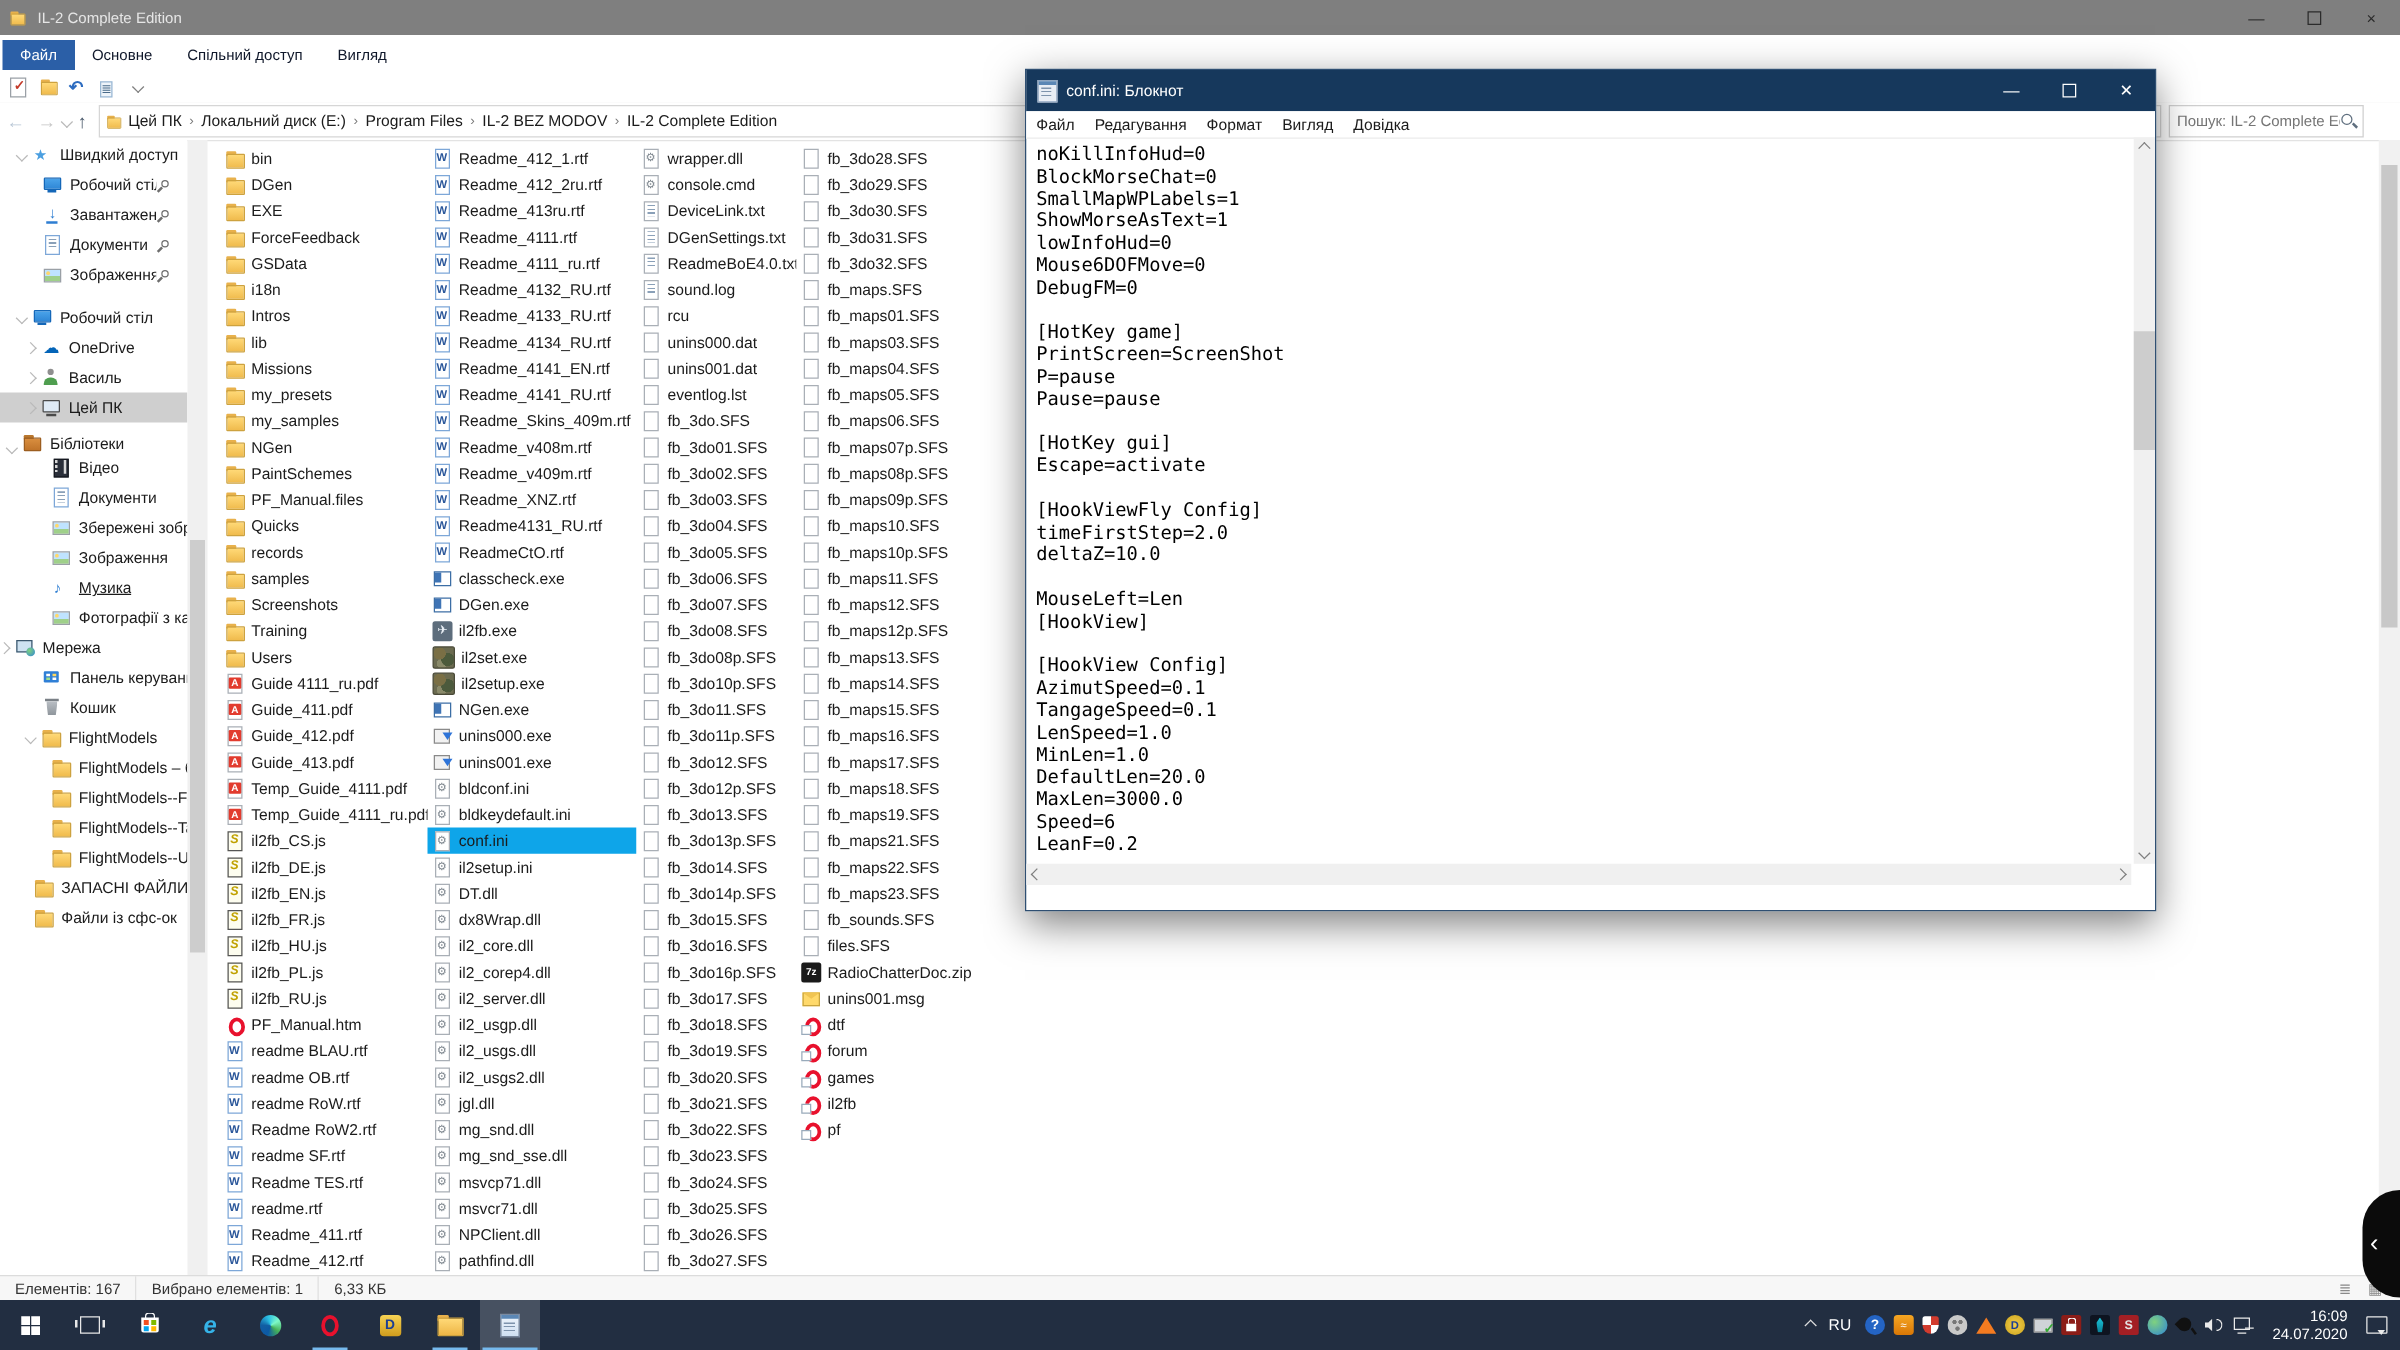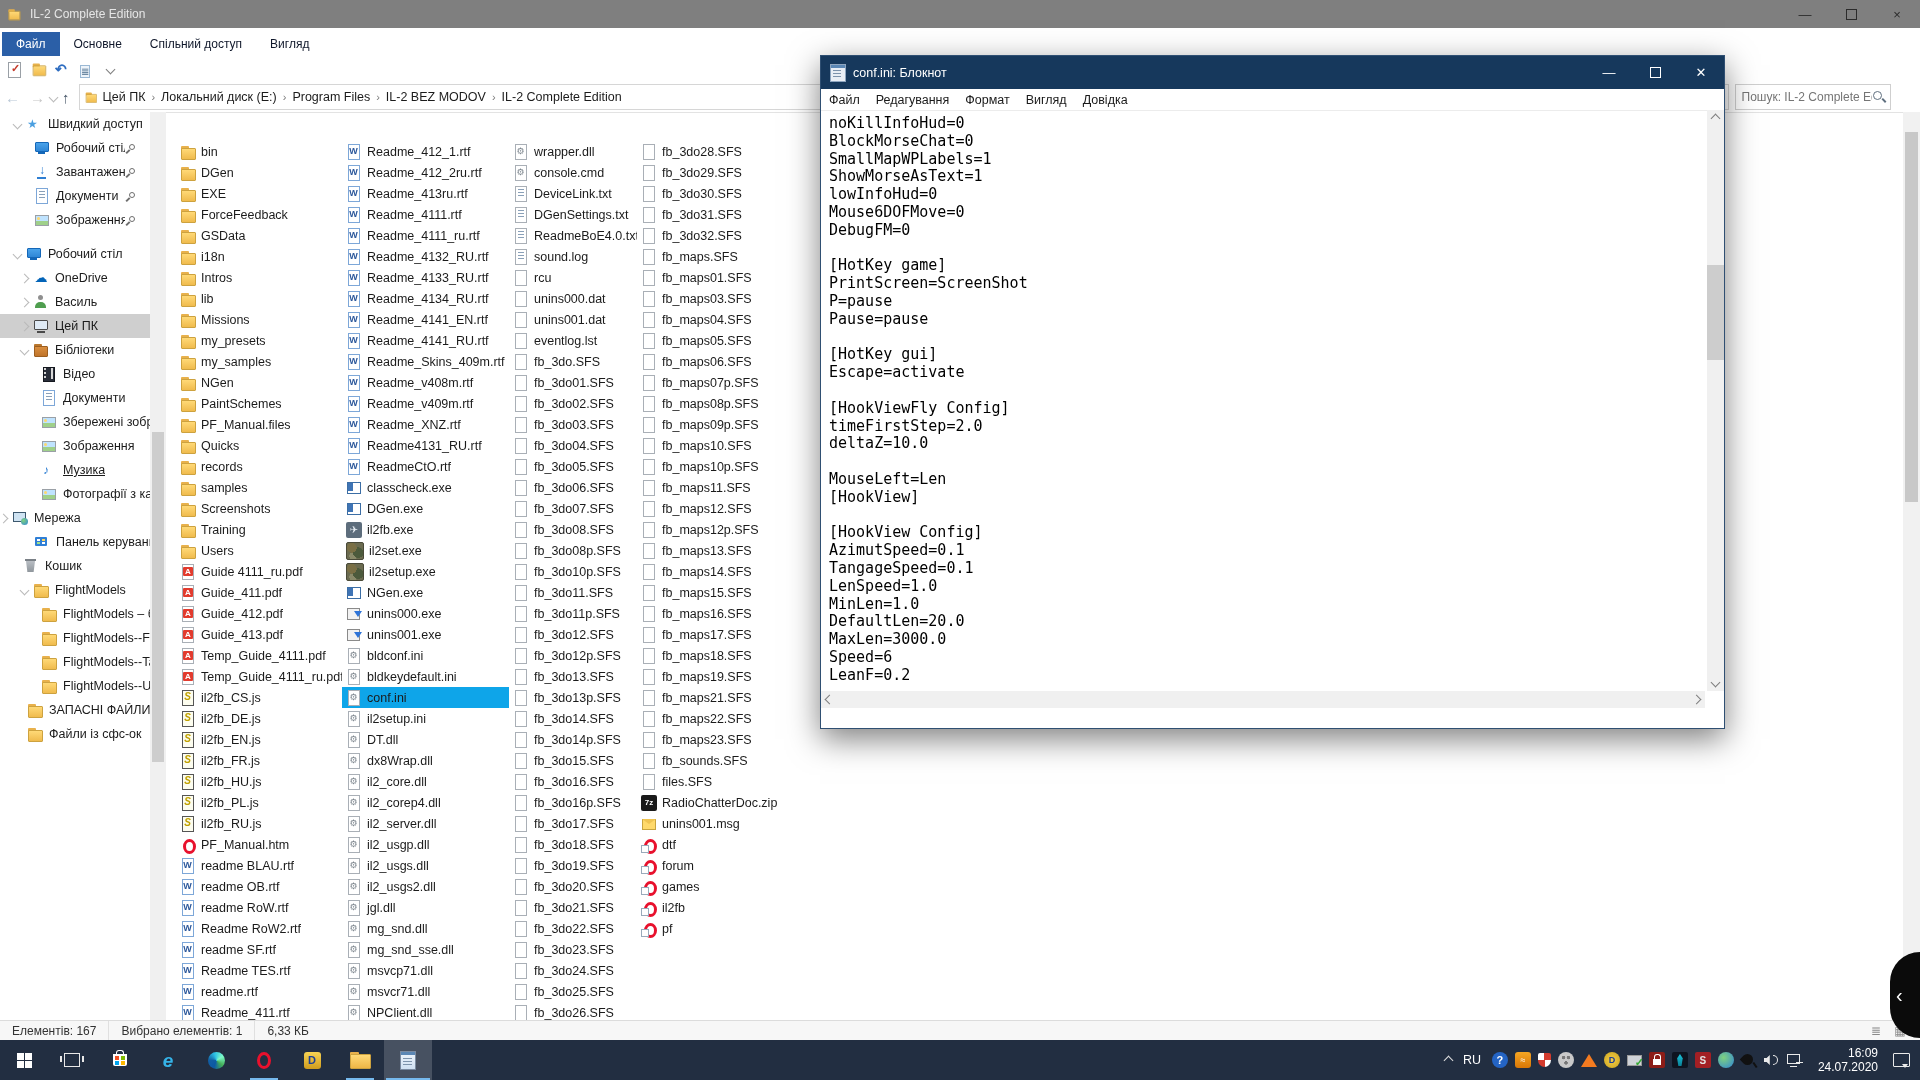--- a/index.html
+++ b/index.html
@@ -47,21 +47,21 @@
   .srow .exp{flex:none;margin-right:5px;}
   .srow .pin{margin-left:auto;margin-right:14px;}
   .pin{position:relative;width:11px;height:11px;flex:none;}
   .pin::before{content:"";position:absolute;width:4px;height:4px;border:1.6px solid #6e6e6e;border-radius:50%;right:1px;top:1px;}
   .pin::after{content:"";position:absolute;width:1.6px;height:5px;background:#6e6e6e;left:2px;bottom:0;transform:rotate(45deg);}
   #side-scroll{left:150px;top:112px;width:16px;height:908px;background:#f0f0f0;}
   #side-thumb{position:absolute;left:2px;width:12px;top:320px;height:330px;background:#cdcdcd;}
   #list-scroll{left:1903px;top:112px;width:17px;height:908px;background:#f1f1f1;}
   #list-thumb{position:absolute;left:2px;width:13px;top:20px;height:370px;background:#c8c8c8;}
   
-  .fcol{position:absolute;top:116px;display:flex;flex-direction:column;margin-top:25px;}
+  .fcol{position:absolute;top:116px;display:flex;flex-direction:column;}
   .frow{height:21px;display:flex;align-items:center;padding:0 4px;font-size:12.5px;color:#1b1b1b;white-space:nowrap;overflow:hidden;}
   .frow.sel{background:#0ea5e9;}
   .frow .ic{margin-right:5px;}
   
   .ic{width:16px;height:16px;flex:none;position:relative;display:inline-block;}
   .ic-folder::before{content:"";position:absolute;left:1px;top:2px;width:8px;height:4px;background:#e8b14c;border-radius:1px;}
   .ic-folder::after{content:"";position:absolute;left:1px;top:4px;width:13px;height:10px;background:linear-gradient(180deg,#ffd977,#f0bb4d);border:1px solid #cda23f;border-radius:1px;}
   .ic-page::before{content:"";position:absolute;left:2px;top:0;width:10px;height:14px;background:#fff;border:1px solid #a9afb6;}
   .ic-lines::after{content:"";position:absolute;left:5px;top:3px;width:6px;height:9px;background:repeating-linear-gradient(180deg,#8aa0b8 0 1px,transparent 1px 3px);}
   .ic-gear::after{content:"⚙";position:absolute;left:2px;top:0;width:11px;text-align:center;font-size:9px;line-height:15px;color:#7c858d;}
@@ -302,21 +302,21 @@
       <div class="srow" style="padding-left: 21px;">
         <span class="exp chev right pale"></span>
         <span class="ic si-user" style="margin-right: 6px;"></span>
         <span style="overflow: hidden;">Василь</span>
       </div>
       <div class="srow sel" style="padding-left: 21px;">
         <span class="exp chev right pale"></span>
         <span class="ic si-pc" style="margin-right: 6px;"></span>
         <span style="overflow: hidden;">Цей ПК</span>
       </div>
-      <div class="srow" style="padding-left: 21px;">
+      <div class="srow" style="padding-left: 6px; align-items: flex-end;">
         <span class="exp chev down pale"></span>
         <span class="ic si-lib" style="margin-right: 6px;"></span>
         <span style="overflow: hidden;">Бібліотеки</span>
       </div>
       <div class="srow" style="padding-left: 28px;">
         <span class="exp" style="width: 8px; height: 8px;"></span>
         <span class="ic si-video" style="margin-right: 6px;"></span>
         <span style="overflow: hidden;">Відео</span>
       </div>
       <div class="srow" style="padding-left: 28px;">
@@ -347,21 +347,21 @@
       <div class="srow" style="">
         <span class="exp chev right pale"></span>
         <span class="ic si-net" style="margin-right: 6px;"></span>
         <span style="overflow: hidden;">Мережа</span>
       </div>
       <div class="srow" style="padding-left: 21px;">
         <span class="exp" style="width: 8px; height: 8px;"></span>
         <span class="ic si-ctrl" style="margin-right: 6px;"></span>
         <span style="overflow: hidden;">Панель керування</span>
       </div>
-      <div class="srow" style="padding-left: 10px;">
+      <div class="srow" style="padding-left: 21px;">
         <span class="exp" style="width: 8px; height: 8px;"></span>
         <span class="ic si-rec" style="margin-right: 6px;"></span>
         <span style="overflow: hidden;">Кошик</span>
       </div>
       <div class="srow" style="padding-left: 21px;">
         <span class="exp chev down pale"></span>
         <span class="ic ic-folder" style="margin-right: 6px;"></span>
         <span style="overflow: hidden;">FlightModels</span>
       </div>
       <div class="srow" style="padding-left: 28px;">

